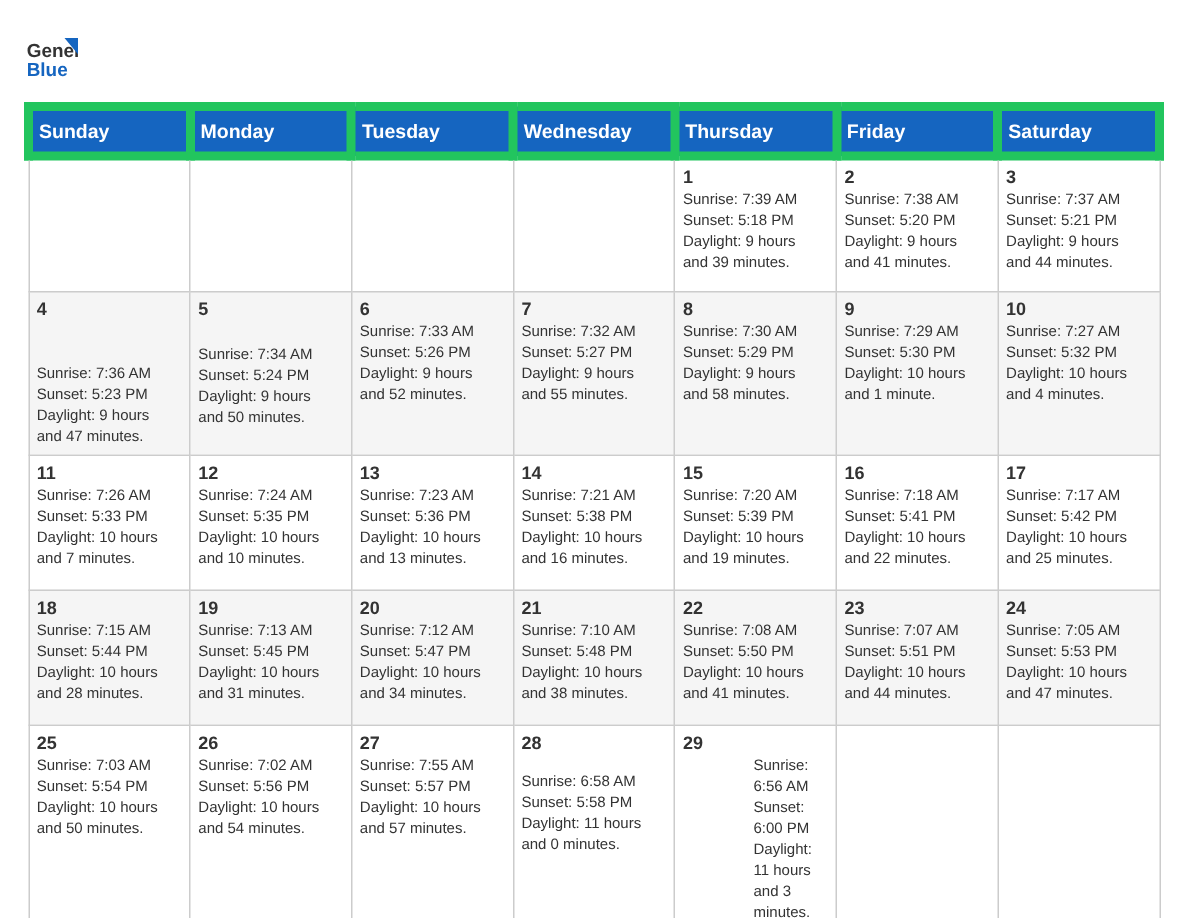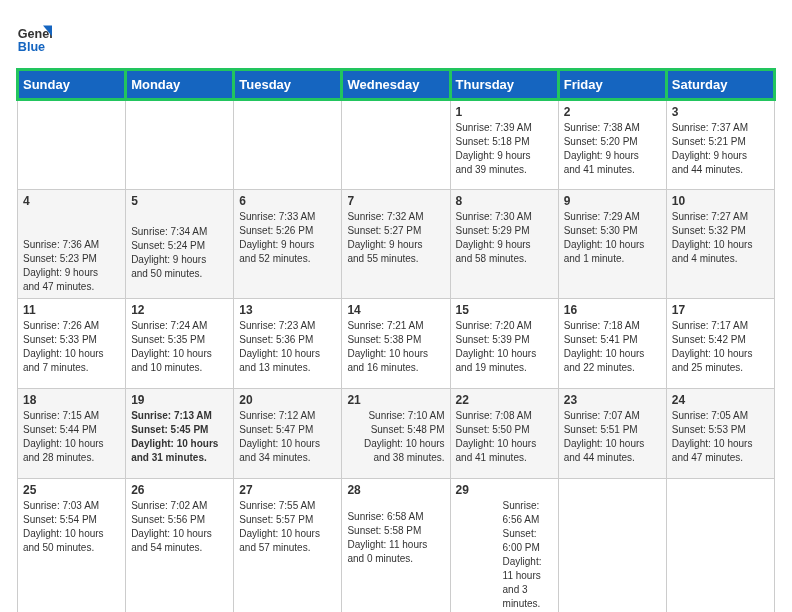--- a/index.html
+++ b/index.html
@@ -45,21 +45,21 @@
       border-collapse: collapse;
       table-layout: fixed;
     }
     thead tr th {
       background: #1565C0;
       color: #fff;
       font-size: 13px;
       font-weight: bold;
       padding: 6px 4px;
       text-align: left;
-      border: 3px solid #22c55e;
+      border: 6px solid #22c55e;
     }
     tbody tr td {
       border: 1px solid #ccc;
       vertical-align: top;
       padding: 4px 5px;
       font-size: 10.5px;
       color: #333;
       height: 90px;
     }
     tbody tr:nth-child(even) td {
@@ -245,35 +245,35 @@
       <tr>
         <td>
           <span class="day-number">18</span>
           <div class="day-info" style="white-space: pre-line;">Sunrise: 7:15 AM
 Sunset: 5:44 PM
 Daylight: 10 hours
 and 28 minutes.</div>
         </td>
         <td>
           <span class="day-number">19</span>
-          <div class="day-info" style="white-space: pre-line; font-weight: bold;">Sunrise: 7:13 AM
+          <div class="day-info" style="white-space: pre-line;">Sunrise: 7:13 AM
 Sunset: 5:45 PM
 Daylight: 10 hours
 and 31 minutes.</div>
         </td>
         <td>
           <span class="day-number">20</span>
           <div class="day-info" style="white-space: pre-line;">Sunrise: 7:12 AM
 Sunset: 5:47 PM
 Daylight: 10 hours
 and 34 minutes.</div>
         </td>
         <td>
           <span class="day-number">21</span>
-          <div class="day-info" style="white-space: pre-line; text-align: right;">Sunrise: 7:10 AM
+          <div class="day-info" style="white-space: pre-line;">Sunrise: 7:10 AM
 Sunset: 5:48 PM
 Daylight: 10 hours
 and 38 minutes.</div>
         </td>
         <td>
           <span class="day-number">22</span>
           <div class="day-info" style="white-space: pre-line;">Sunrise: 7:08 AM
 Sunset: 5:50 PM
 Daylight: 10 hours
 and 41 minutes.</div>

